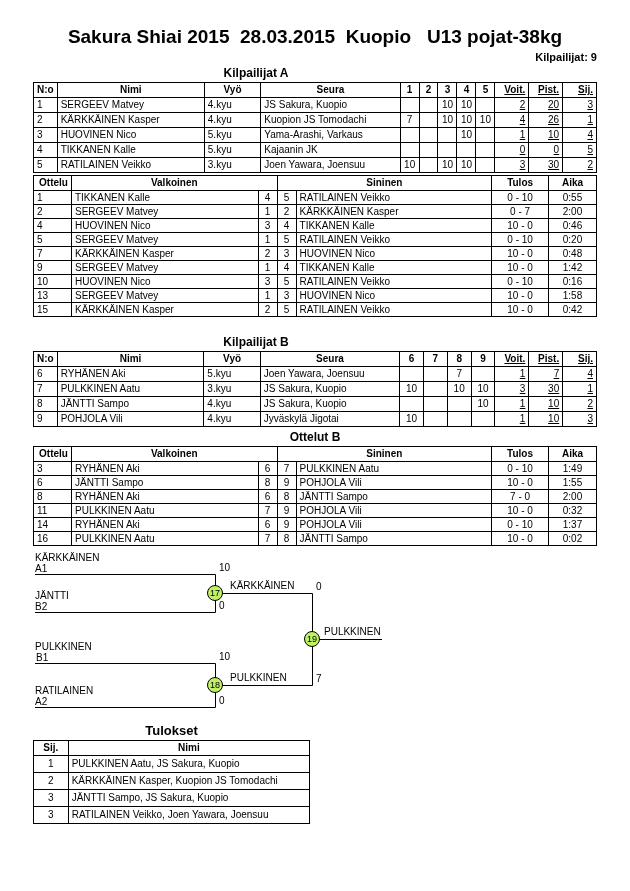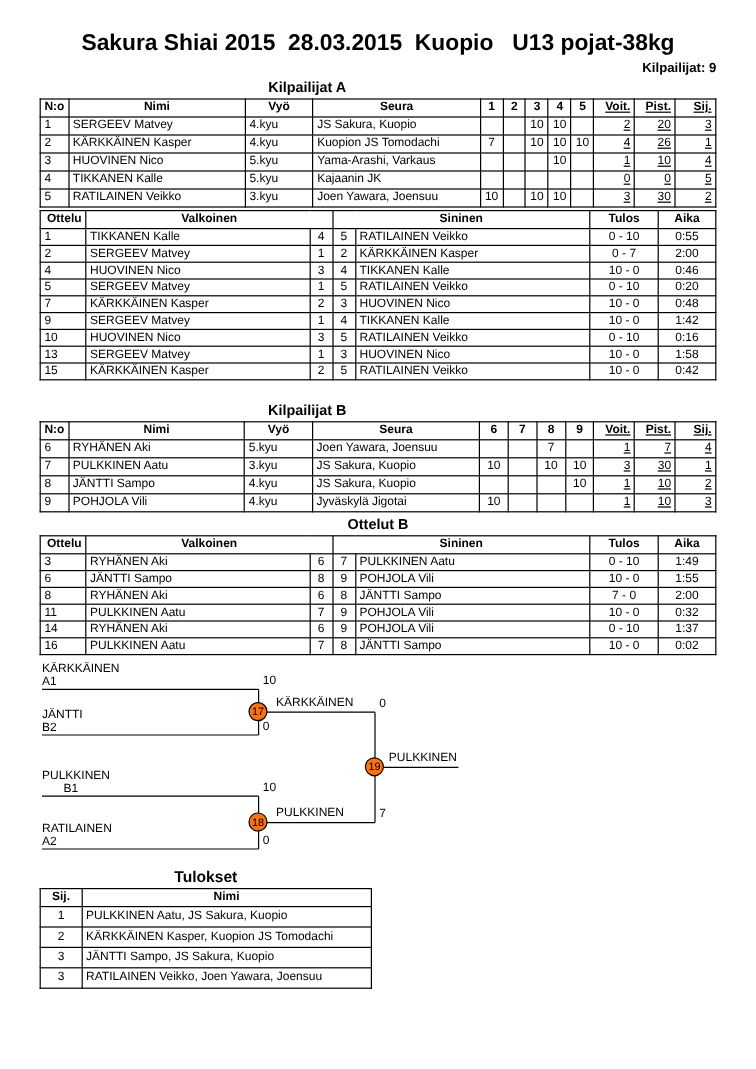--- a/index.html
+++ b/index.html
@@ -54,21 +54,21 @@
   
   .r-place { width:35px; text-align:center; }
   .r-name  { width:242px; }
 
   
   .bracket { position:relative; height:170px; margin-top:3px; }
   .bracket svg { position:absolute; left:0; top:0; }
   .b-label { position:absolute; font-size:10px; line-height:11px; white-space:nowrap; }
   .b-node {
     position:absolute; width:16px; height:16px; border:1px solid #000; border-radius:50%;
-    background:#f97316; font-size:9px; line-height:14px; text-align:center; font-weight:normal;
+    background:#bef264; font-size:9px; line-height:14px; text-align:center; font-weight:normal;
   }
 </style>
 </head>
 <body>
 
 <div class="page">
 
   <div class="doc-title">Sakura Shiai 2015  28.03.2015  Kuopio   U13 pojat-38kg</div>
   <div class="competitors-total">Kilpailijat: 9</div>
 
@@ -410,21 +410,21 @@
     <div class="b-label" style="left:2px;top:14px">A1</div>
     <div class="b-label" style="left:186px;top:13px">10</div>
     <div class="b-label" style="left:2px;top:41px">JÄNTTI</div>
     <div class="b-label" style="left:2px;top:52px">B2</div>
     <div class="b-label" style="left:186px;top:51px">0</div>
     <div class="b-node" style="left:174px;top:36px">17</div>
     <div class="b-label" style="left:197px;top:31px">KÄRKKÄINEN</div>
     <div class="b-label" style="left:283px;top:32px">0</div>
 
     <div class="b-label" style="left:2px;top:92px">PULKKINEN</div>
-    <div class="b-label" style="left:20px;top:103px">B1</div>
+    <div class="b-label" style="left:3px;top:103px">B1</div>
     <div class="b-label" style="left:186px;top:102px">10</div>
     <div class="b-label" style="left:2px;top:136px">RATILAINEN</div>
     <div class="b-label" style="left:2px;top:147px">A2</div>
     <div class="b-label" style="left:186px;top:146px">0</div>
     <div class="b-node" style="left:174px;top:128px">18</div>
     <div class="b-label" style="left:197px;top:123px">PULKKINEN</div>
     <div class="b-label" style="left:283px;top:124px">7</div>
 
     <div class="b-node" style="left:271px;top:82px">19</div>
     <div class="b-label" style="left:291px;top:77px">PULKKINEN</div>

